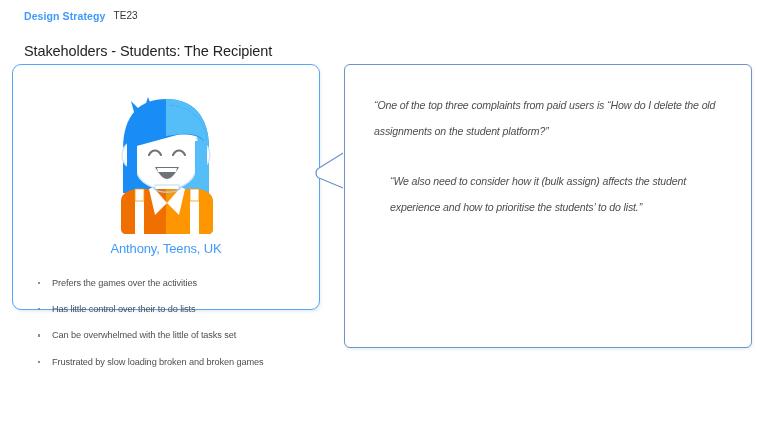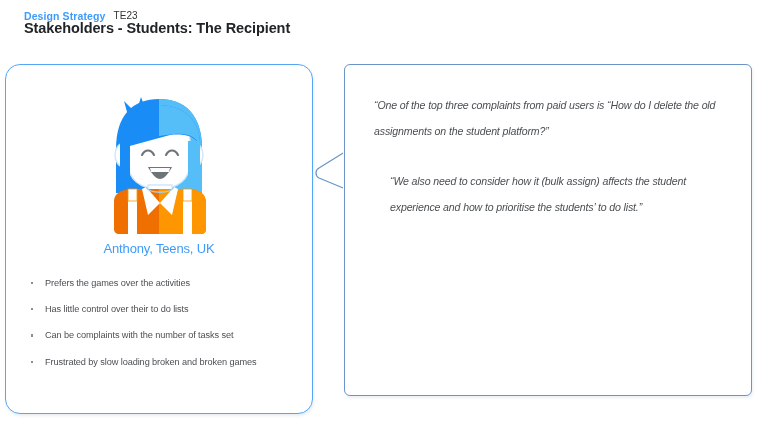--- a/index.html
+++ b/index.html
@@ -33,38 +33,38 @@
   }
   .eyebrow-code {
     color: #2f3436;
     font-size: 10px;
     font-weight: normal;
     letter-spacing: 0.1px;
   }
   .page-title {
     position: absolute;
     left: 24px;
-    top: 20px;
+    top: 43px;
     color: #212527;
     font-size: 14.5px;
-    font-weight: bold;
+    font-weight: normal;
     letter-spacing: -0.1px;
     white-space: nowrap;
   }
 
   
   .persona-card {
     position: absolute;
-    left: 5px;
+    left: 12px;
     top: 64px;
     width: 308px;
-    height: 350px;
+    height: 246px;
     box-sizing: border-box;
     border: 1.3px solid #55a6f7;
-    border-radius: 15px;
+    border-radius: 9px;
     background: #ffffff;
     box-shadow: 1px 2px 3px rgba(120,150,180,0.16);
   }
 
   .avatar-wrap {
     position: absolute;
     left: 0;
     right: 0;
     top: 28px;
     display: flex;
@@ -109,21 +109,21 @@
     height: 2.2px;
     background: #8a8f93;
   }
 
   
   .quote-bubble {
     position: absolute;
     left: 344px;
     top: 64px;
     width: 408px;
-    height: 332px;
+    height: 284px;
     box-sizing: border-box;
     border: 1.2px solid #6b94c9;
     border-radius: 6px;
     background: #ffffff;
     box-shadow: 1px 2px 3px rgba(120,150,180,0.15);
   }
   .quote-text {
     position: absolute;
     left: 29px;
     right: 24px;
@@ -206,21 +206,21 @@
     <li class="trait-item">
       <span class="trait-bullet"></span>
       <span>Prefers the games over the activities</span>
     </li>
     <li class="trait-item">
       <span class="trait-bullet"></span>
       <span>Has little control over their to do lists</span>
     </li>
     <li class="trait-item">
       <span class="trait-bullet"></span>
-      <span>Can be complaints with the number of tasks set</span>
+      <span>Can be overwhelmed with the little of tasks set</span>
     </li>
     <li class="trait-item">
       <span class="trait-bullet"></span>
       <span>Frustrated by slow loading broken and broken games</span>
     </li>
   </ul>
 </div>
 
 <svg class="bubble-tail" viewBox="0 0 50 44">
   <path d="M49 2 L20 20 C16 22 16 28 20 30 L49 42" fill="#ffffff" stroke="#6b94c9" stroke-width="1.2" stroke-linejoin="round"></path>

